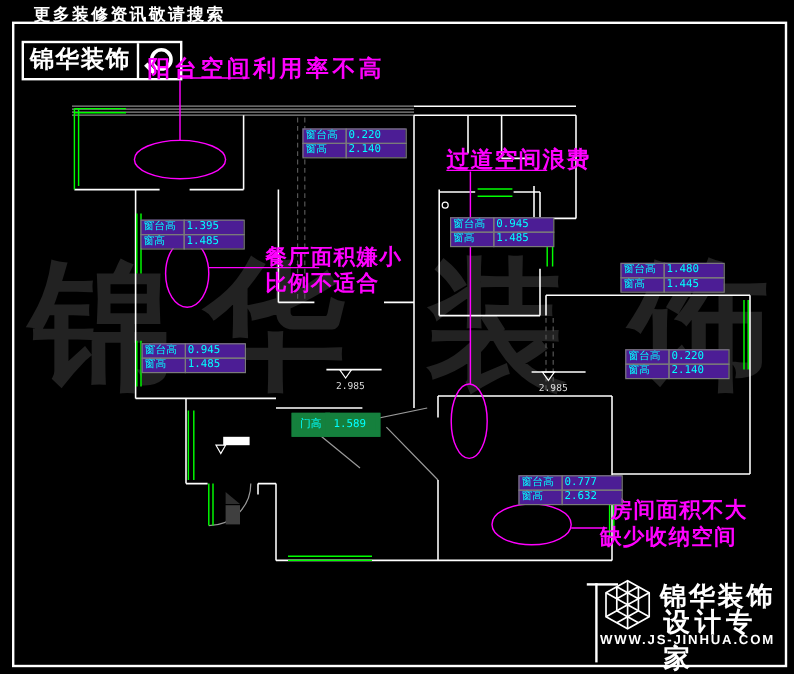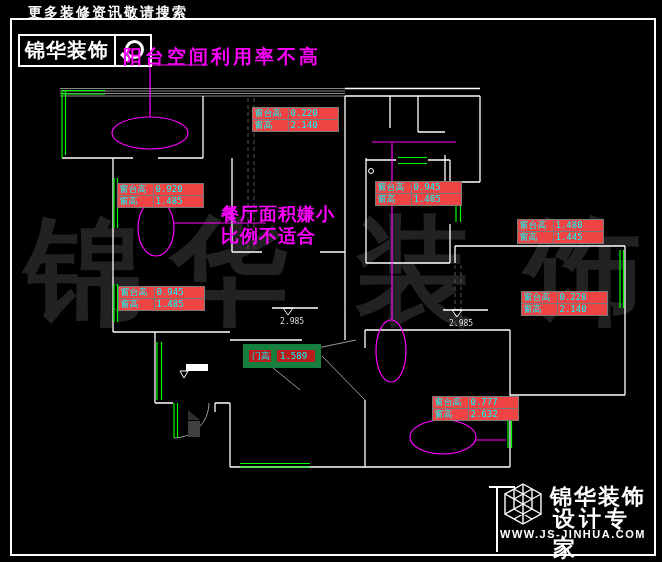--- a/index.html
+++ b/index.html
@@ -27,26 +27,26 @@
   
   .anno{position:absolute;color:#ff00ff;font-weight:bold;z-index:3;white-space:nowrap;}
   .anno-1{left:123px;top:44px;font-size:19px;letter-spacing:3px;}
   .anno-2{left:372px;top:120px;font-size:19px;letter-spacing:1px;}
   .anno-3{left:221px;top:203px;font-size:18px;line-height:22px;letter-spacing:1px;}
   .anno-4{left:500px;top:414px;font-size:18px;line-height:22px;letter-spacing:1px;}
   .anno-4 .l1{margin-left:9px;}
   
   .dim-table{position:absolute;display:grid;grid-template-columns:36px 50px;z-index:3;
              color:#00ffff;font-family:"DejaVu Sans Mono",monospace;font-size:9px;
-             background:#ef4444;}
+             background:#4c1d95;}
   .dim-table span{border:1px solid #7a7a7a;height:11px;line-height:11px;
                   padding:0 2px;margin:-0.5px;white-space:nowrap;overflow:hidden;}
   .door-cell{position:absolute;z-index:3;color:#00ffff;font-family:"DejaVu Sans Mono",monospace;
-             font-size:9px;border:6px solid #15803d;height:12px;line-height:12px;
-             padding:0 3px;background:#b91c1c;white-space:nowrap;}
+             font-size:9px;border:4px solid #15803d;height:12px;line-height:12px;
+             padding:0 3px;background:#15803d;white-space:nowrap;}
   .lvl{position:absolute;z-index:3;color:#ddd;font-family:"DejaVu Sans Mono",monospace;
        font-size:8px;white-space:nowrap;margin-top:19px;}
   
   .footer{position:absolute;left:500px;top:482px;width:155px;height:62px;z-index:3;color:#fff;}
   .footer .b1{position:absolute;left:50px;top:0;font-size:22px;font-weight:bold;letter-spacing:2px;}
   .footer .b2{position:absolute;left:53px;top:22px;font-size:22px;font-weight:bold;letter-spacing:4px;}
   .footer .url{position:absolute;left:0;top:46px;font-size:11px;font-weight:bold;
                letter-spacing:1.5px;font-family:"Liberation Sans",sans-serif;text-align:right;}
   .footer svg{position:absolute;left:0;top:0;}
   .sep-v{position:absolute;left:496px;top:486px;width:2px;height:66px;background:#fff;z-index:2;}
@@ -110,34 +110,39 @@
   <div class="slogan">更多装修资讯敬请搜索</div>
   <div class="logo-box">
     <div class="logo-brand">锦华装饰</div>
     <div class="logo-search">
       <span class="mag-circle"></span>
       <span class="mag-handle"></span>
     </div>
   </div>
 
   <div class="anno anno-1">阳台空间利用率不高</div>
+  <div class="anno anno-2">过道空间浪费</div>
   <div class="anno anno-3">
     <div>餐厅面积嫌小</div>
     <div>比例不适合</div>
+  </div>
+  <div class="anno anno-4">
+    <div class="l1">房间面积不大</div>
+    <div>缺少收纳空间</div>
   </div>
 
   <div class="dim-table" style="left:252px;top:107px;">
     <span>窗台高</span>
       <span>0.220</span>
     <span>窗高</span>
       <span>2.140</span>
   </div>
   <div class="dim-table" style="left:117px;top:183px;">
     <span>窗台高</span>
-      <span>0.920</span>
+      <span>1.395</span>
     <span>窗高</span>
       <span>1.485</span>
   </div>
   <div class="dim-table" style="left:375px;top:181px;">
     <span>窗台高</span>
       <span>0.945</span>
     <span>窗高</span>
       <span>1.485</span>
   </div>
   <div class="dim-table" style="left:517px;top:219px;">

